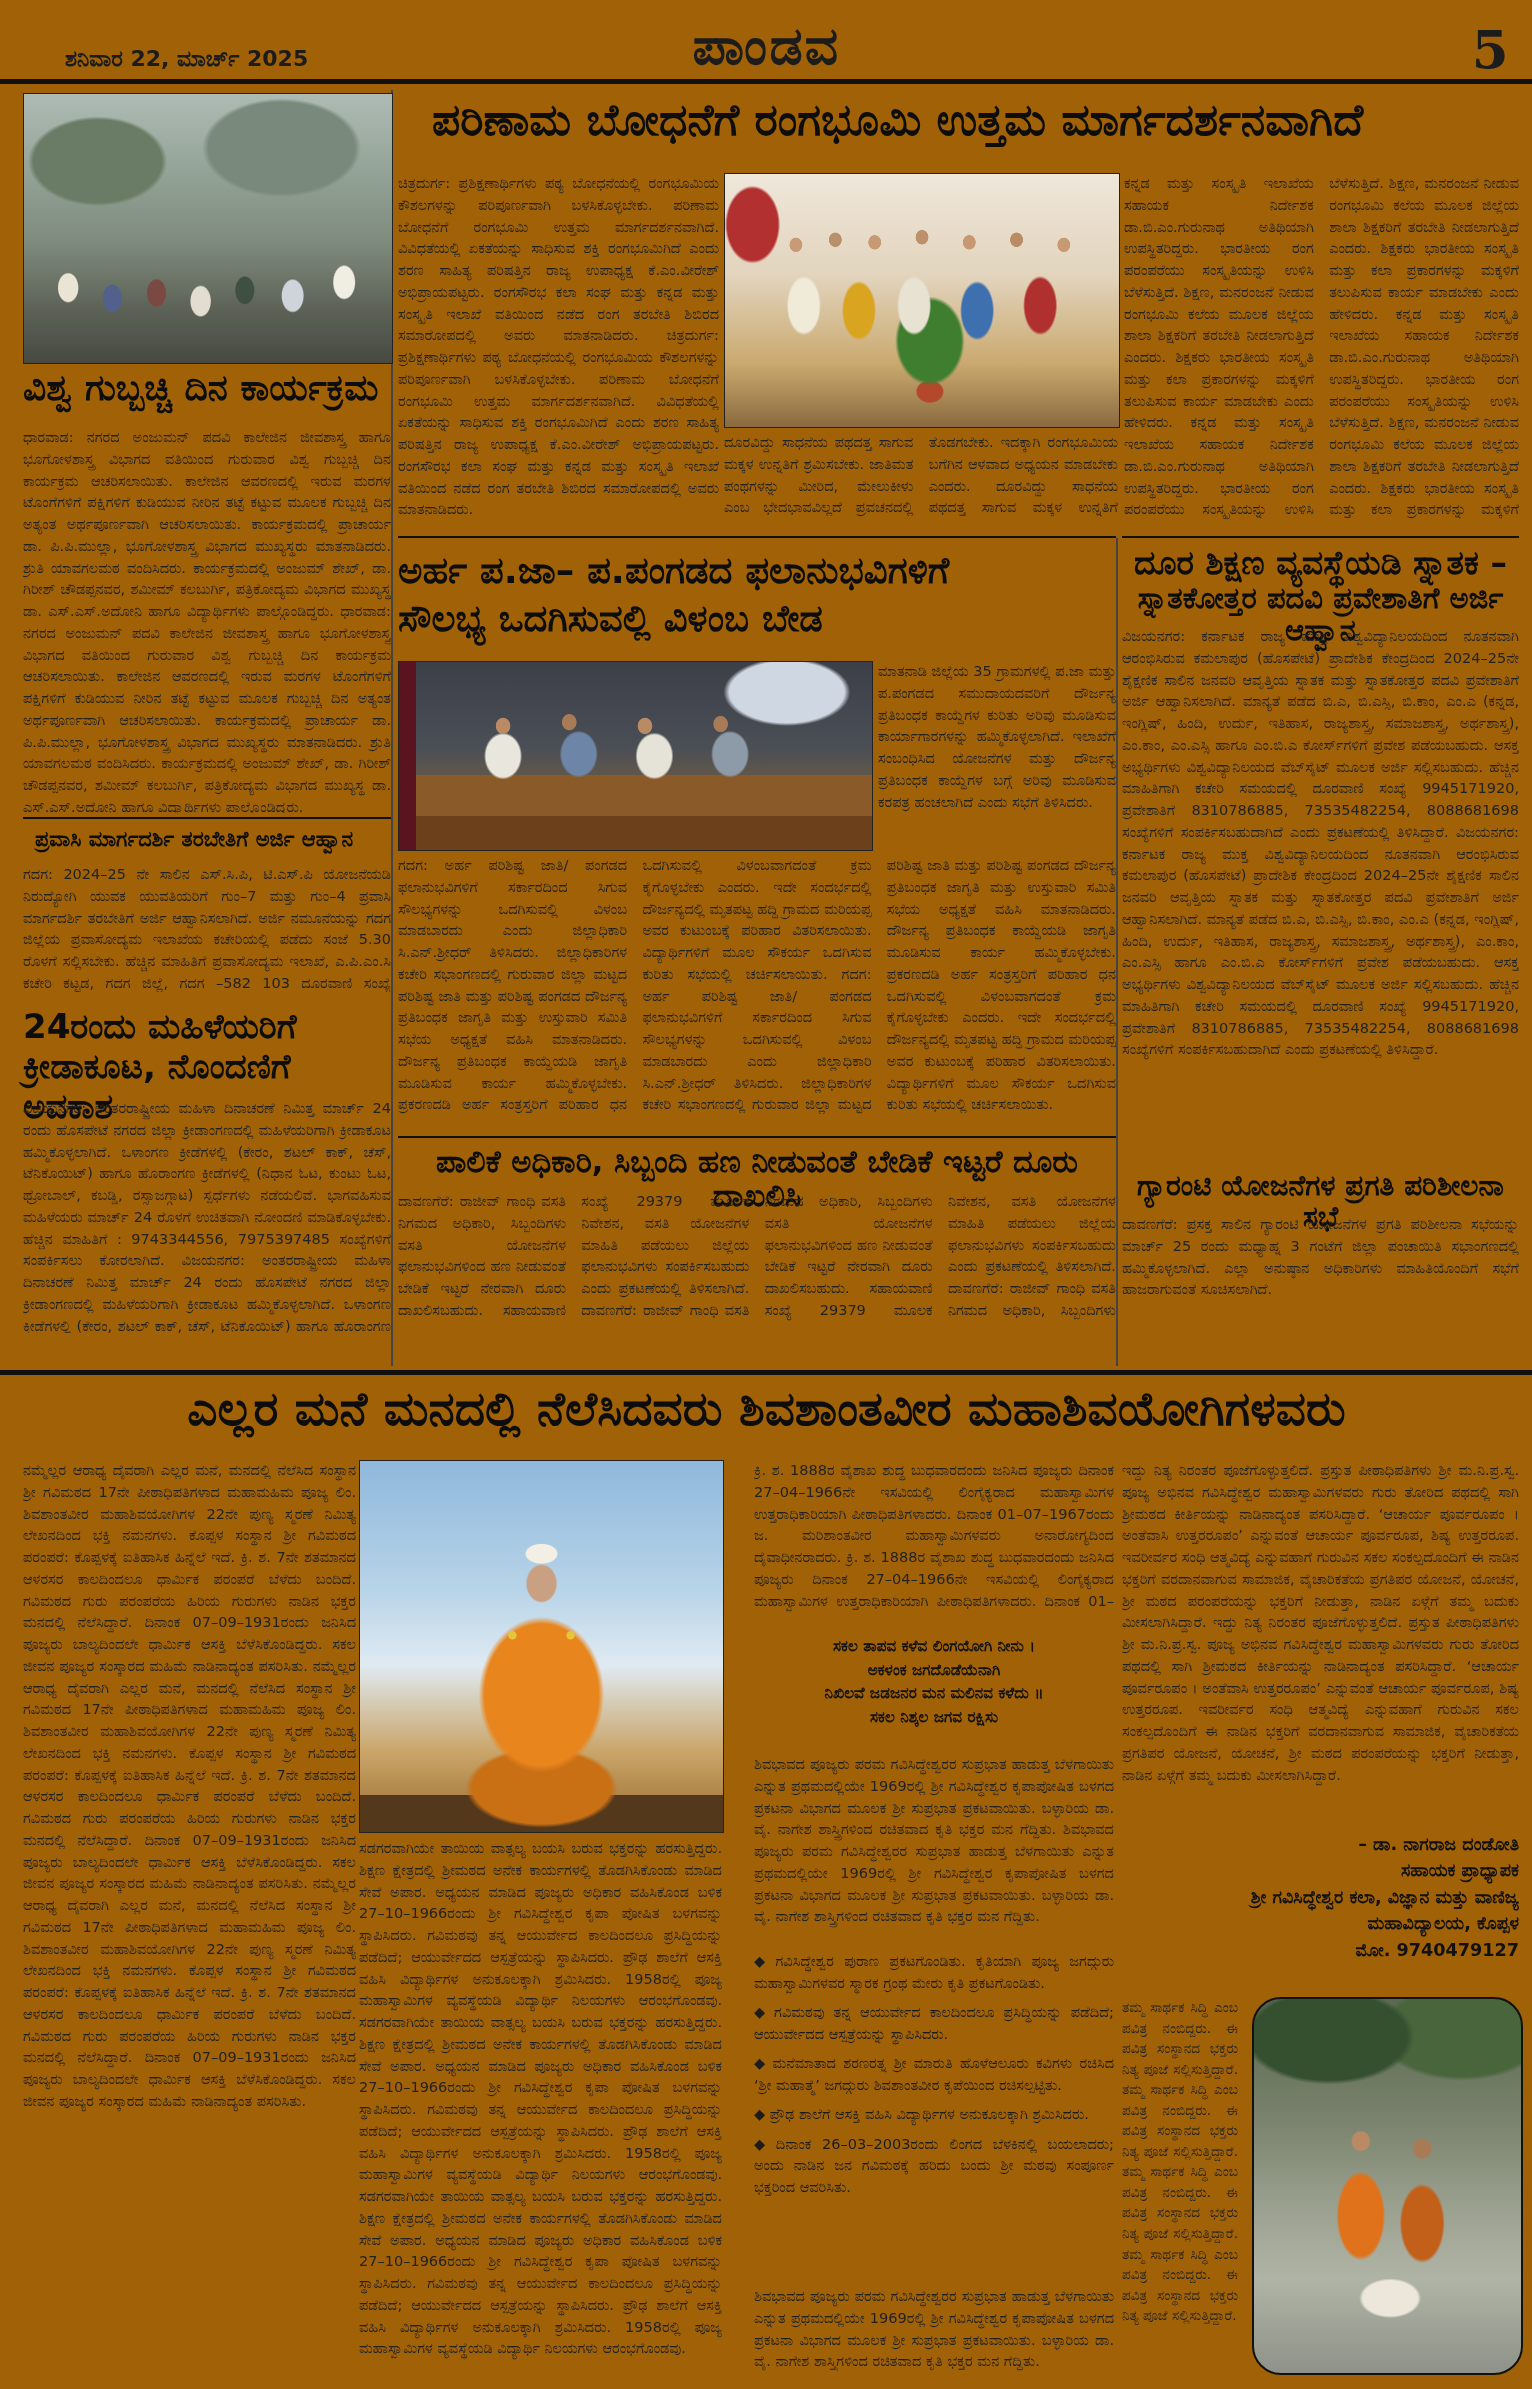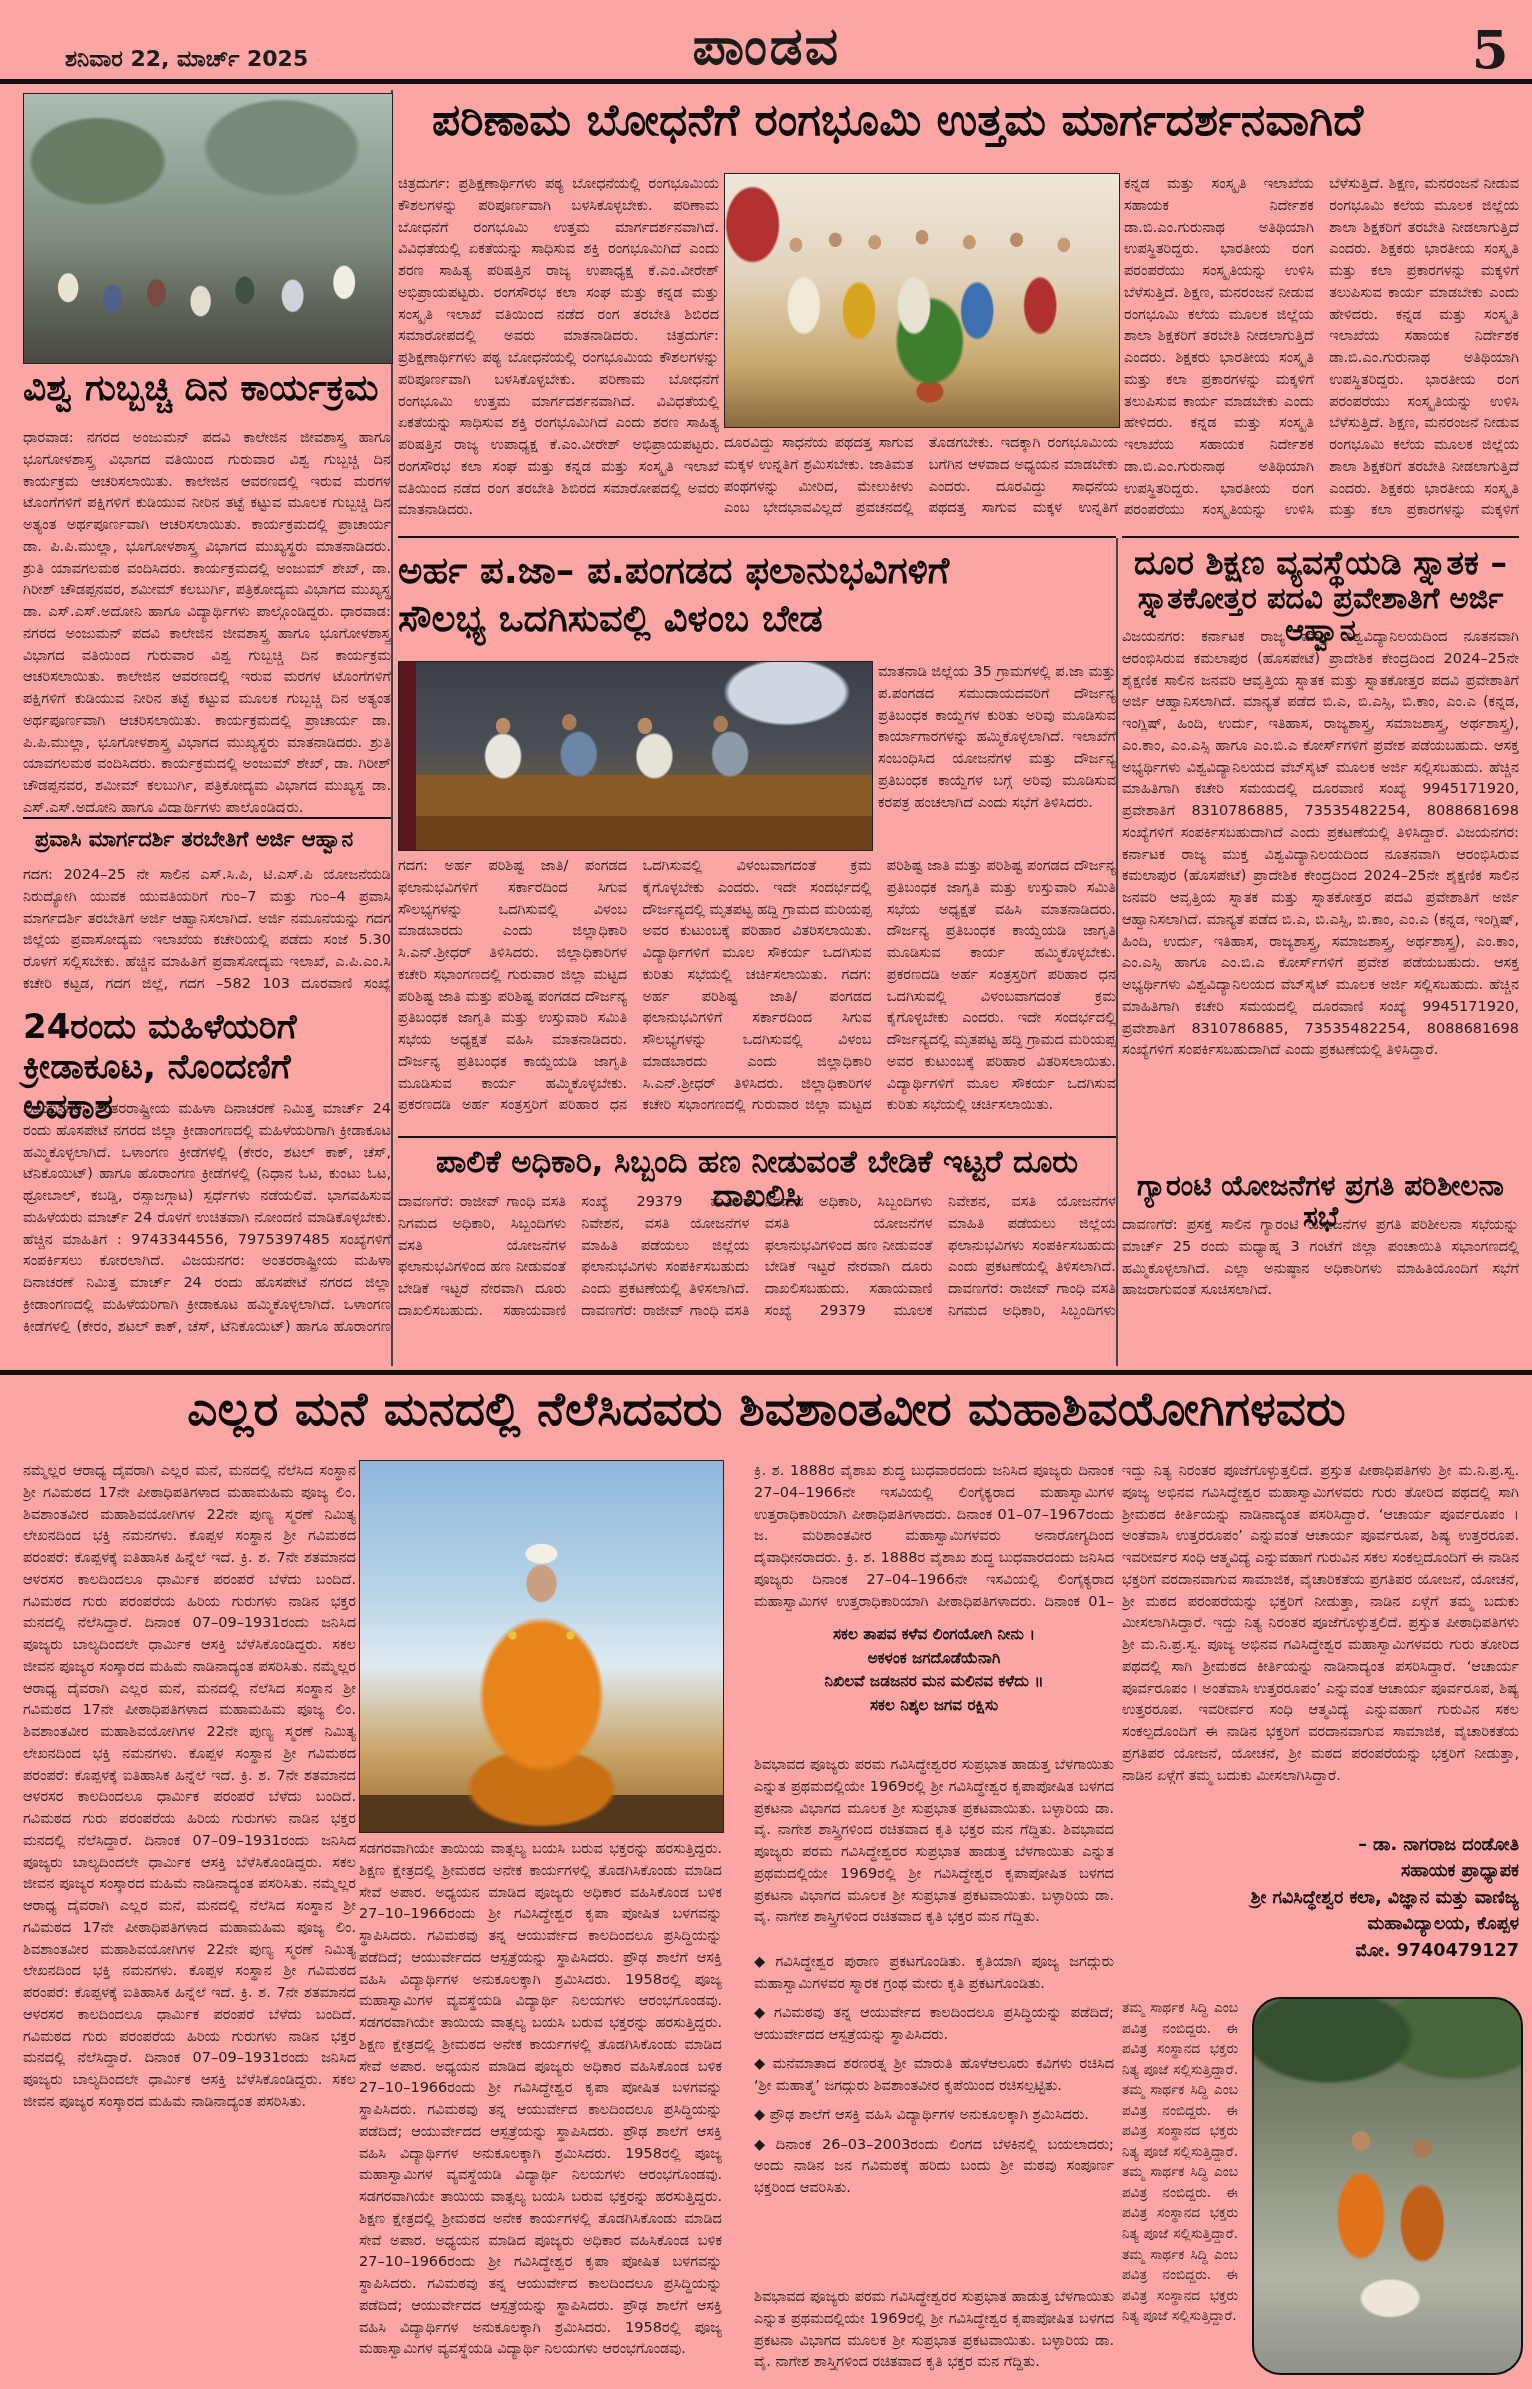--- a/index.html
+++ b/index.html
@@ -1,28 +1,28 @@
 <!DOCTYPE html>
 <html lang="kn" style="font-size:12.2px"><head>
 <meta charset="utf-8">
 <style>
   html,body{margin:0;padding:0;background:#e8e8e4;}
-  .page{position:relative;width:1533px;height:2389px;background:#fca5a5;overflow:hidden;
+  .page{position:relative;width:1533px;height:2389px;background:#a16207;overflow:hidden;
         font-family:"DejaVu Sans",sans-serif;color:#1c1c1c;}
   .abs{position:absolute;}
   .rule{background:#111;}
   .vrule{background:#444;}
   .hl{font-weight:bold;color:#0d0d0d;line-height:1.12;}
   .bodytxt{font-size:14.5px;line-height:1.5;text-align:justify;overflow:hidden;color:#222;}
   .cols2{column-count:2;column-gap:15.3px;}
   .cols3{column-count:3;column-gap:15.3px;}
   .cols4{column-count:4;column-gap:15.3px;}
   .photo{border:0.8px solid #222;}
   .center{text-align:center;}
-  .verse{font-weight:bold;text-align:center;font-size:15.3px;line-height:1.55;color:#111;}
+  .verse{font-weight:bold;text-align:center;font-size:15.3px;line-height:1.55;color:#111;margin-top:12px;}
   .bullets{font-size:14.5px;line-height:1.5;text-align:justify;overflow:hidden;}
   .bullets div{margin-bottom:7.6px;}
   .diam{font-weight:bold;margin-right:4.6px;}
   .author{font-weight:bold;text-align:right;font-size:17.6px;line-height:1.5;color:#111;}
 
   
   #ph-sparrow{background:
     radial-gradient(21.4px 30.5px at 12% 72%, #e9e4d4 0 45%, transparent 50%),
     radial-gradient(20px 29px at 24% 76%, #51618c 0 45%, transparent 50%),
     radial-gradient(20px 29px at 36% 74%, #7a4a42 0 45%, transparent 50%),

